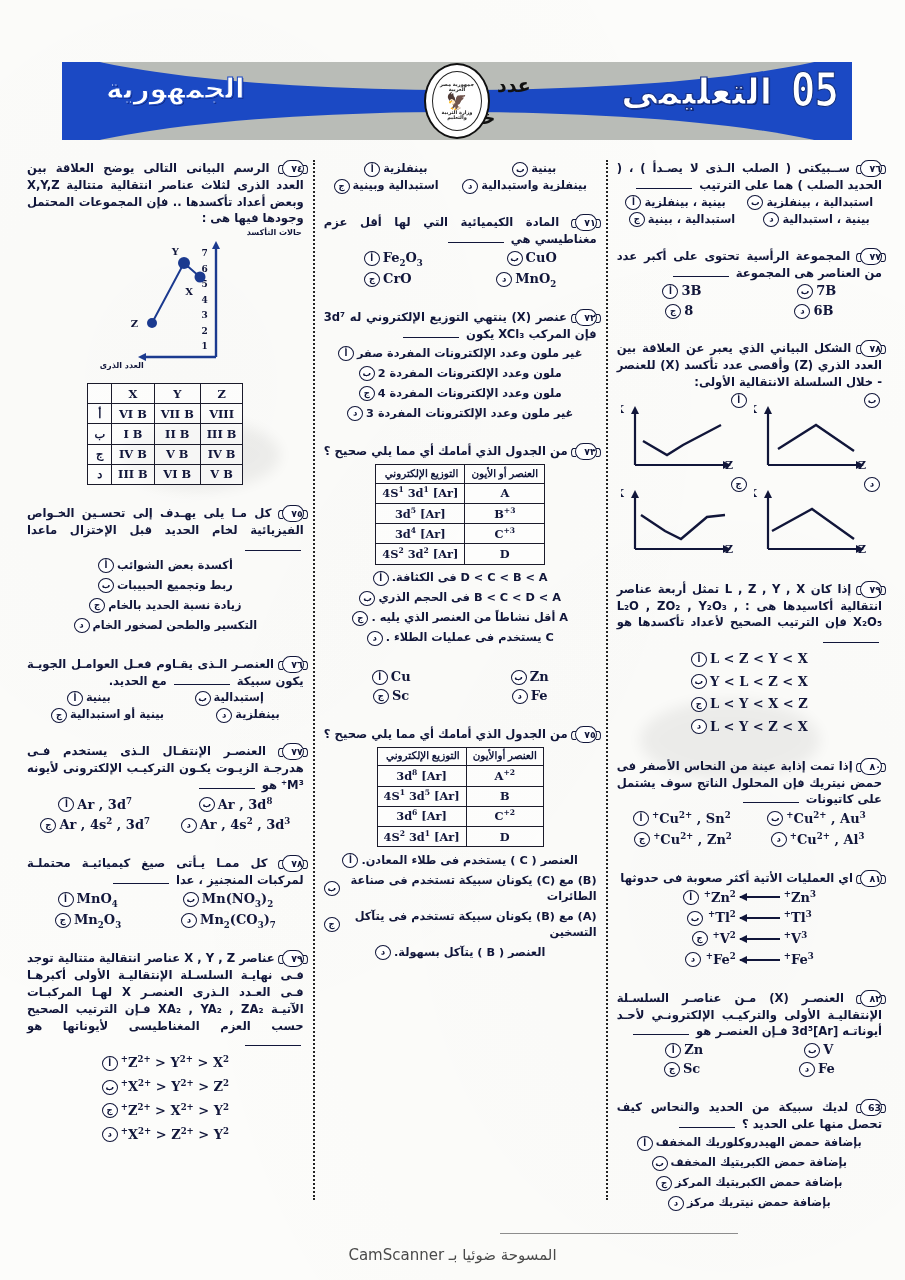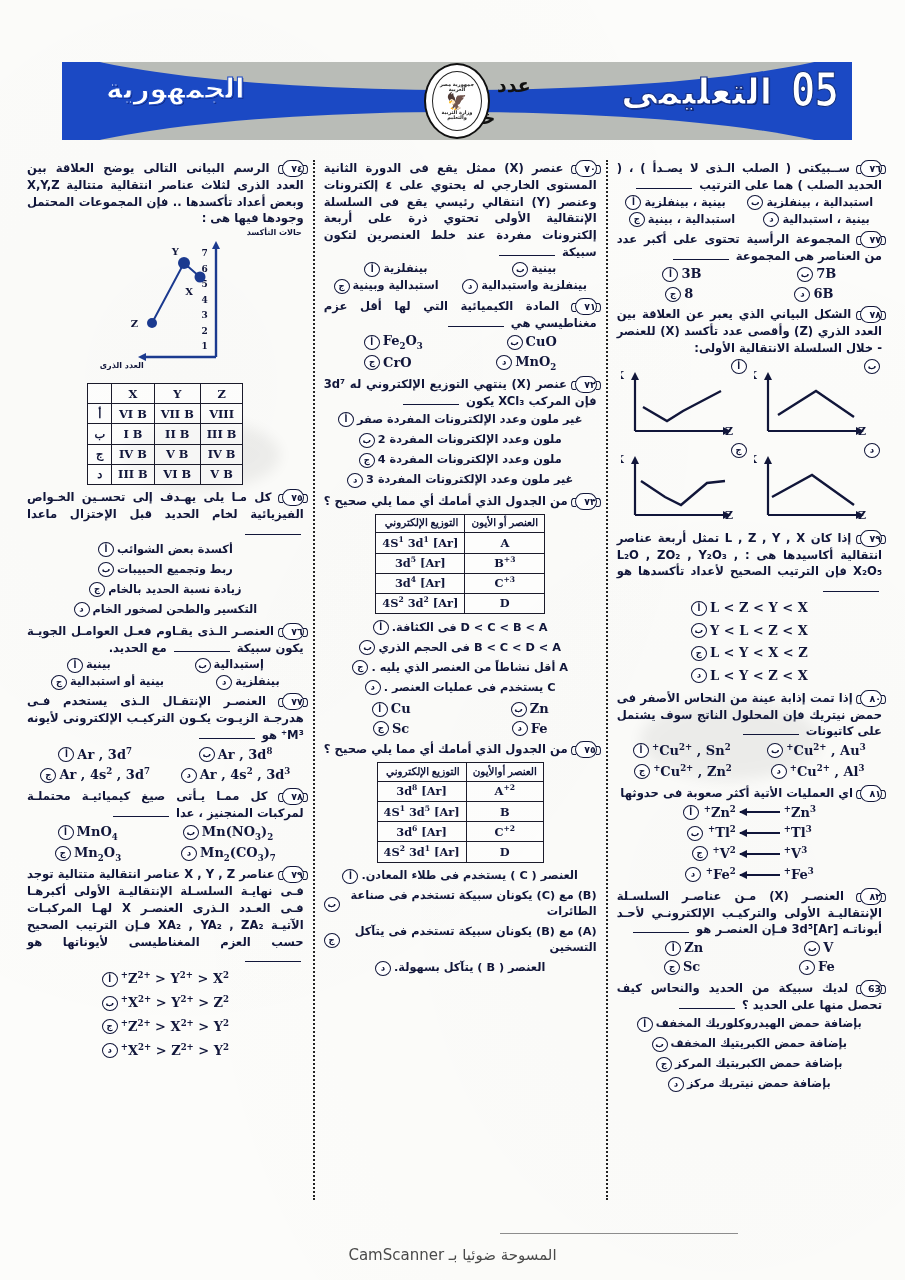--- a/index.html
+++ b/index.html
@@ -86,21 +86,21 @@
     padding:0 9px;
     font-size:11.3px;
     line-height:1.42;
     text-align:justify;
   }
   .col-a{width:292px;}
   .col-b{width:288px;border-right:2px dotted #222;border-left:2px dotted #222;}
   .col-c{width:280px;}
 
   
-  .q{margin-bottom:3px;}
+  .q{margin-bottom:20px;}
   .qhead{
     font-weight:bold;font-size:11.6px;line-height:1.44;
     text-align:justify;text-align-last:right;
   }
   .qnum{
     display:inline-block;
     width:20px;height:15px;
     line-height:15px;
     text-align:center;
     font-size:9.4px;font-weight:bold;
@@ -477,25 +477,20 @@
             </div>
           </div>
         </div>
       </div>
 
     </div>
 
     <div class="col col-b">
 
       <div class="q">
-        <div class="qhead">
-          <span class="qnum">٧٠</span>
-          <span>عنصر (X) ممثل يقع فى الدورة الثانية المستوى الخارجي له يحتوي على ٤ إلكترونات وعنصر (Y) انتقالي رئيسي يقع فى السلسلة الإنتقالية الأولى تحتوي ذرة على أربعة إلكترونات مفردة عند خلط العنصرين لتكون سبيكة</span>
-          <span class="dots"></span>
-        </div>
         <div class="choices">
           <div class="choice-row spread">
             <div class="choice">
               <span class="ch-mark">أ</span>
               <span class="ch-txt">بينفلزية</span>
             </div>
             <div class="choice">
               <span class="ch-mark">ب</span>
               <span class="ch-txt">بينية</span>
             </div>
@@ -621,21 +616,21 @@
           </div>
           <div class="choice-row">
             <div class="choice">
               <span class="ch-mark">ج</span>
               <span class="ch-txt">A أقل نشاطاً من العنصر الذي يليه .</span>
             </div>
           </div>
           <div class="choice-row">
             <div class="choice">
               <span class="ch-mark">د</span>
-              <span class="ch-txt">C يستخدم فى عمليات العنصر .</span>
+              <span class="ch-txt">C يستخدم فى عمليات الطلاء .</span>
             </div>
           </div>
         </div>
       </div>
 
       <div class="q">
         <div class="choices">
           <div class="choice-row spread">
             <div class="choice">
               <span class="ch-mark">أ</span>

